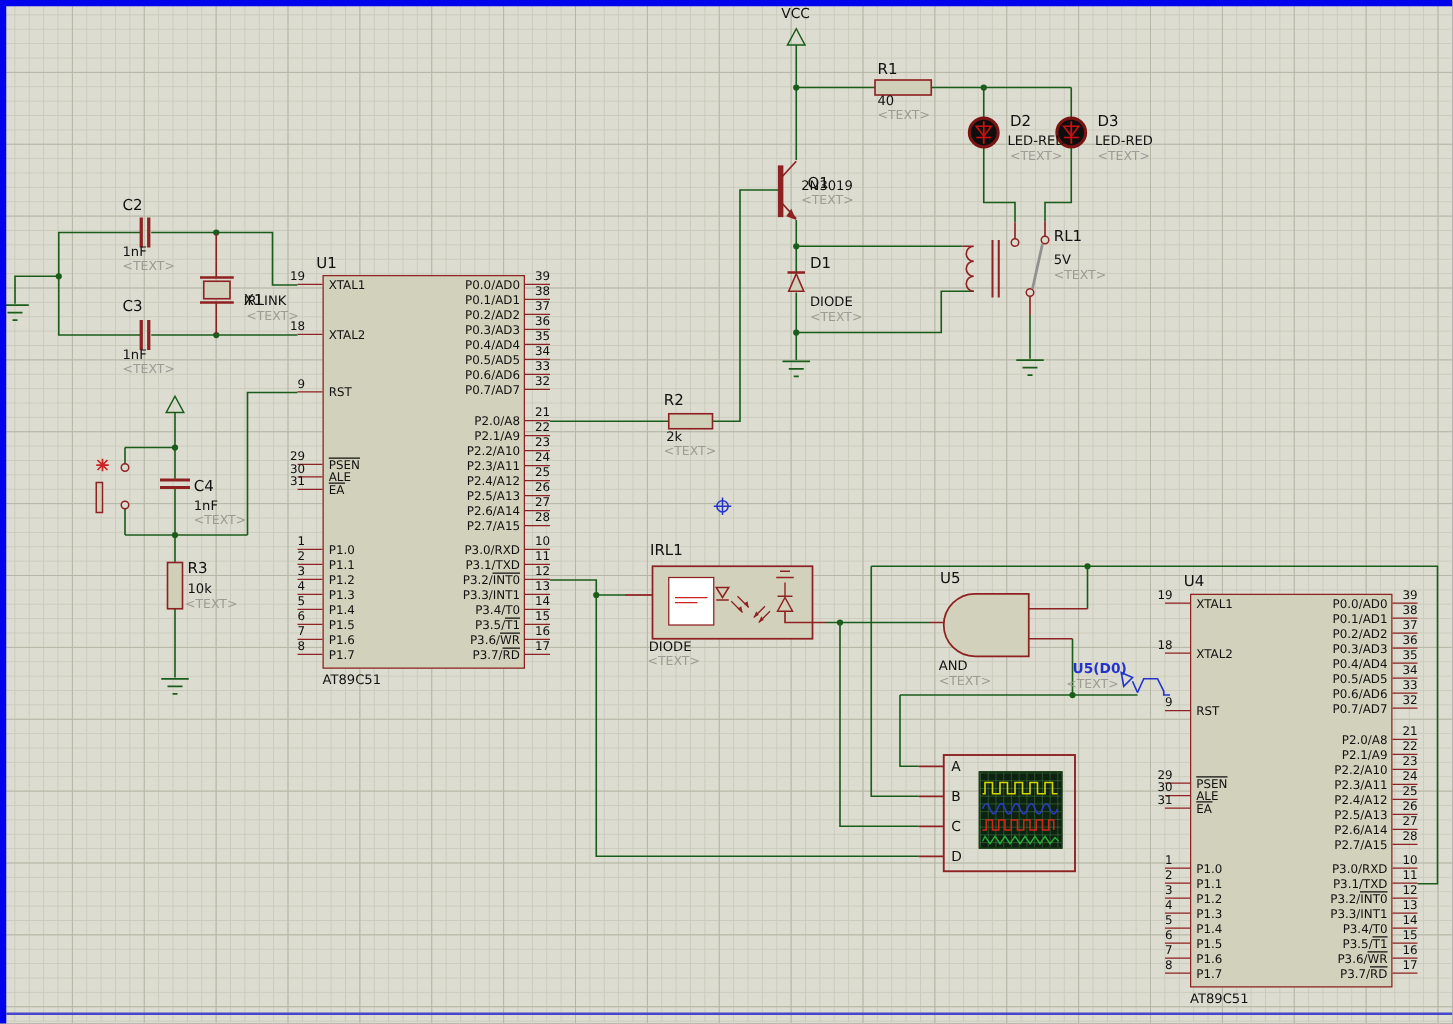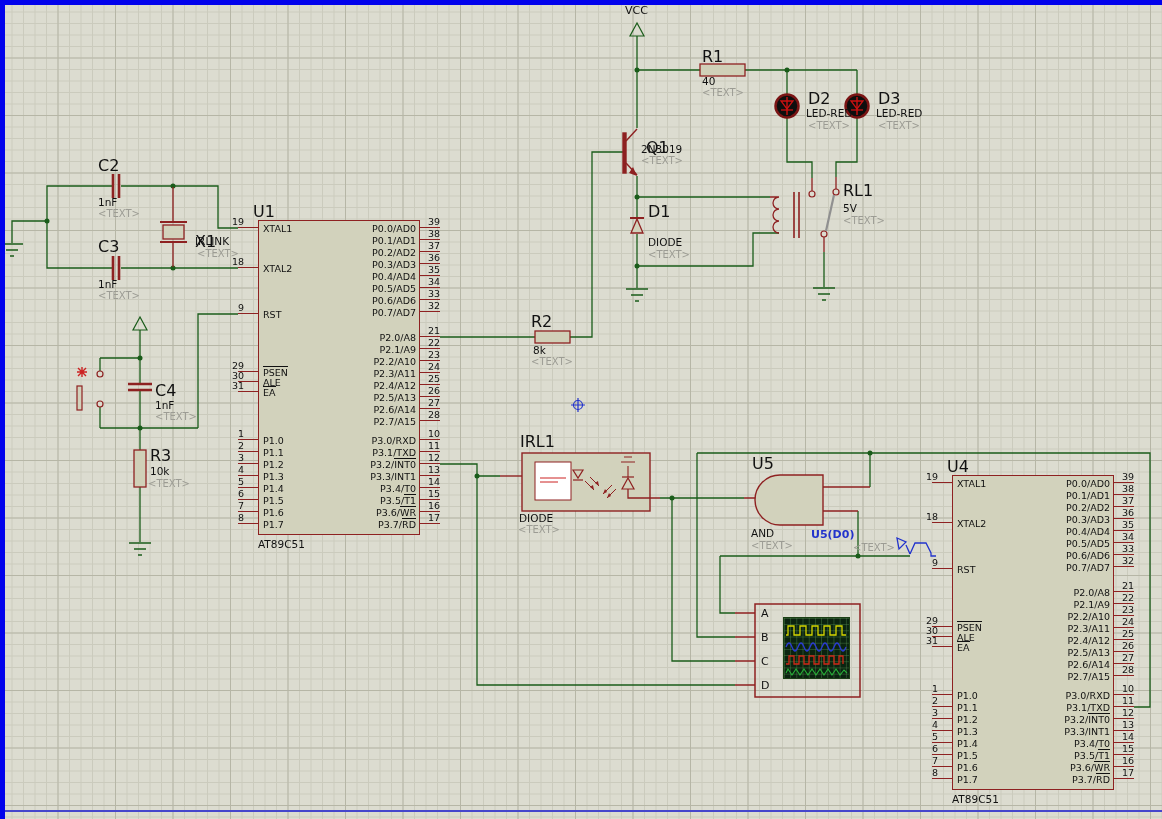--- a/index.html
+++ b/index.html
@@ -10,21 +10,21 @@
            linear-gradient(90deg,#b6b6a6 1px, transparent 1px),
            linear-gradient(#cbcbbd 1px, transparent 1px),
            linear-gradient(90deg,#cbcbbd 1px, transparent 1px);
          background-size:57.5px 57.5px,57.5px 57.5px,11.5px 11.5px,11.5px 11.5px;
          font-family:"DejaVu Sans",sans-serif;}
   .edge{position:absolute;background:#0202ec;}
   #edge-top{left:0;top:0;width:1162px;height:5px;}
   #edge-left{left:0;top:0;width:5px;height:819px;}
   #sheet-line{position:absolute;left:5px;top:810px;width:1157px;height:2px;background:#4646cc;}
   svg{position:absolute;left:0;top:0;}
-  .lbl{position:absolute;white-space:nowrap;line-height:1;color:#111;font-size:16px;}
+  .lbl{position:absolute;white-space:nowrap;line-height:1;color:#111;font-size:12px;}
   .val{font-size:10.5px;}
   .ph{font-size:10px;color:#9c9c94;}
   .blue{color:#2233cc;font-weight:bold;font-size:11px;}
   .scope-letter{position:absolute;font-size:11px;color:#111;}
   #scope-screen{position:absolute;left:783px;top:617px;width:67px;height:62px;
       background-color:#0b2310;border:1px solid #1c4016;box-sizing:border-box;
       background-image:
         linear-gradient(rgba(90,150,85,.40) 1px, transparent 1px),
         linear-gradient(90deg,rgba(90,150,85,.40) 1px, transparent 1px);
       background-size:6.2px 6.2px;}
@@ -521,32 +521,32 @@
 
   <div class="lbl" style="left:155px;top:383px">C4</div>
   <div class="lbl val" style="left:155px;top:400px">1nF</div>
   <div class="lbl ph" style="left:155px;top:412px">&lt;TEXT&gt;</div>
 
   <div class="lbl" style="left:150px;top:448px">R3</div>
   <div class="lbl val" style="left:150px;top:466px">10k</div>
   <div class="lbl ph" style="left:148px;top:479px">&lt;TEXT&gt;</div>
 
   <div class="lbl" style="left:531px;top:314px">R2</div>
-  <div class="lbl val" style="left:533px;top:345px">8k</div>
+  <div class="lbl val" style="left:533px;top:345px">2k</div>
   <div class="lbl ph" style="left:531px;top:357px">&lt;TEXT&gt;</div>
 
   <div class="lbl" style="left:520px;top:434px">IRL1</div>
   <div class="lbl val" style="left:519px;top:513px">DIODE</div>
   <div class="lbl ph" style="left:518px;top:525px">&lt;TEXT&gt;</div>
 
   <div class="lbl" style="left:752px;top:456px">U5</div>
   <div class="lbl val" style="left:751px;top:528px">AND</div>
   <div class="lbl ph" style="left:751px;top:541px">&lt;TEXT&gt;</div>
 
-  <div class="lbl blue" style="left:811px;top:529px">U5(D0)</div>
+  <div class="lbl blue" style="left:858px;top:529px">U5(D0)</div>
   <div class="lbl ph" style="left:853px;top:543px">&lt;TEXT&gt;</div>
 
   <div class="scope-letter" style="left:761px;top:607px">A</div>
   <div class="scope-letter" style="left:761px;top:631px">B</div>
   <div class="scope-letter" style="left:761px;top:655px">C</div>
   <div class="scope-letter" style="left:761px;top:679px">D</div>
 
   <div class="edge" id="edge-top"></div>
   <div class="edge" id="edge-left"></div>
   <div id="sheet-line"></div>

